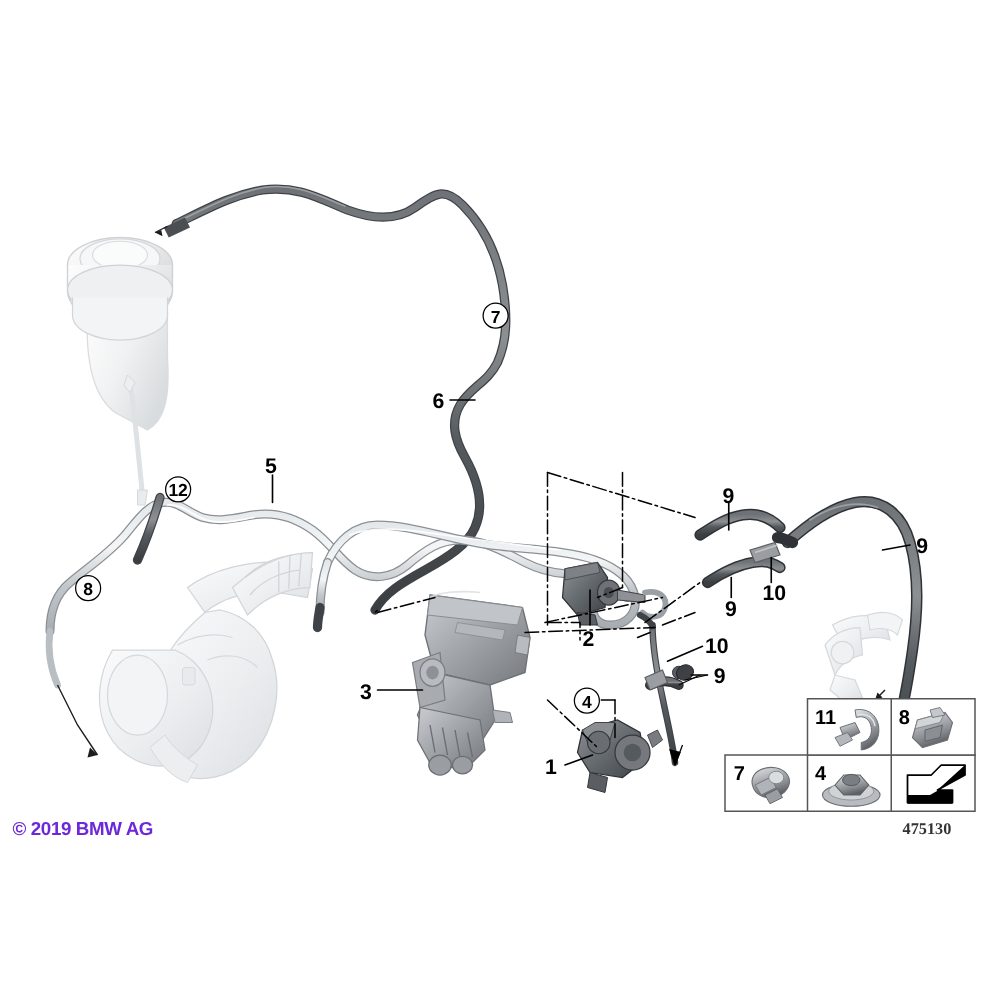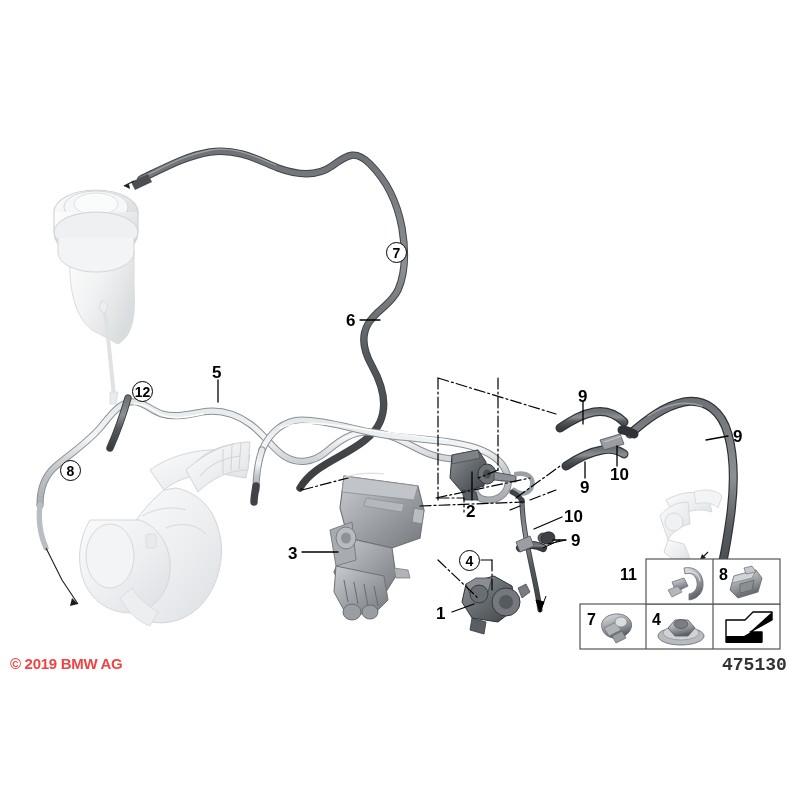--- a/index.html
+++ b/index.html
@@ -49,31 +49,31 @@
     justify-content: center;
     box-sizing: border-box;
   }
   .copyright {
     position: absolute;
     left: 10px;
     top: 655px;
     font-family: "Liberation Sans", sans-serif;
     font-weight: bold;
     font-size: 15px;
-    color: #ef4444;
+    color: #6d28d9;
     letter-spacing: -0.3px;
     white-space: nowrap;
   }
   .partnumber {
     position: absolute;
     left: 722px;
     top: 655px;
-    font-family: Liberation Mono, monospace;
+    font-family: Liberation Serif, serif;
     font-weight: bold;
-    font-size: 18px;
+    font-size: 13px;
     color: #333333;
     white-space: nowrap;
   }
   .legend-cell-num {
     position: absolute;
     font-family: "Liberation Sans", sans-serif;
     font-weight: bold;
     font-size: 16px;
     color: #000000;
   }
@@ -459,21 +459,21 @@
   <div class="callout-circle" style="left:386px; top:242px;">7</div>
   <div class="callout-circle" style="left:60px; top:460px;">8</div>
   <div class="callout-plain" style="left:578px; top:388px;">9</div>
   <div class="callout-plain" style="left:733px; top:428px;">9</div>
   <div class="callout-plain" style="left:580px; top:479px;">9</div>
   <div class="callout-plain" style="left:571px; top:532px;">9</div>
   <div class="callout-plain" style="left:610px; top:466px;">10</div>
   <div class="callout-plain" style="left:564px; top:508px;">10</div>
   <div class="callout-circle" style="left:132px; top:381px;">12</div>
 
-  <div class="legend-cell-num" style="left:620px; top:566px;">11</div>
+  <div class="legend-cell-num" style="left:652px; top:566px;">11</div>
   <div class="legend-cell-num" style="left:719px; top:566px;">8</div>
   <div class="legend-cell-num" style="left:587px; top:611px;">7</div>
   <div class="legend-cell-num" style="left:652px; top:611px;">4</div>
 
   <div class="copyright">© 2019 BMW AG</div>
   <div class="partnumber">475130</div>
 
 </div>
 
 </body></html>

